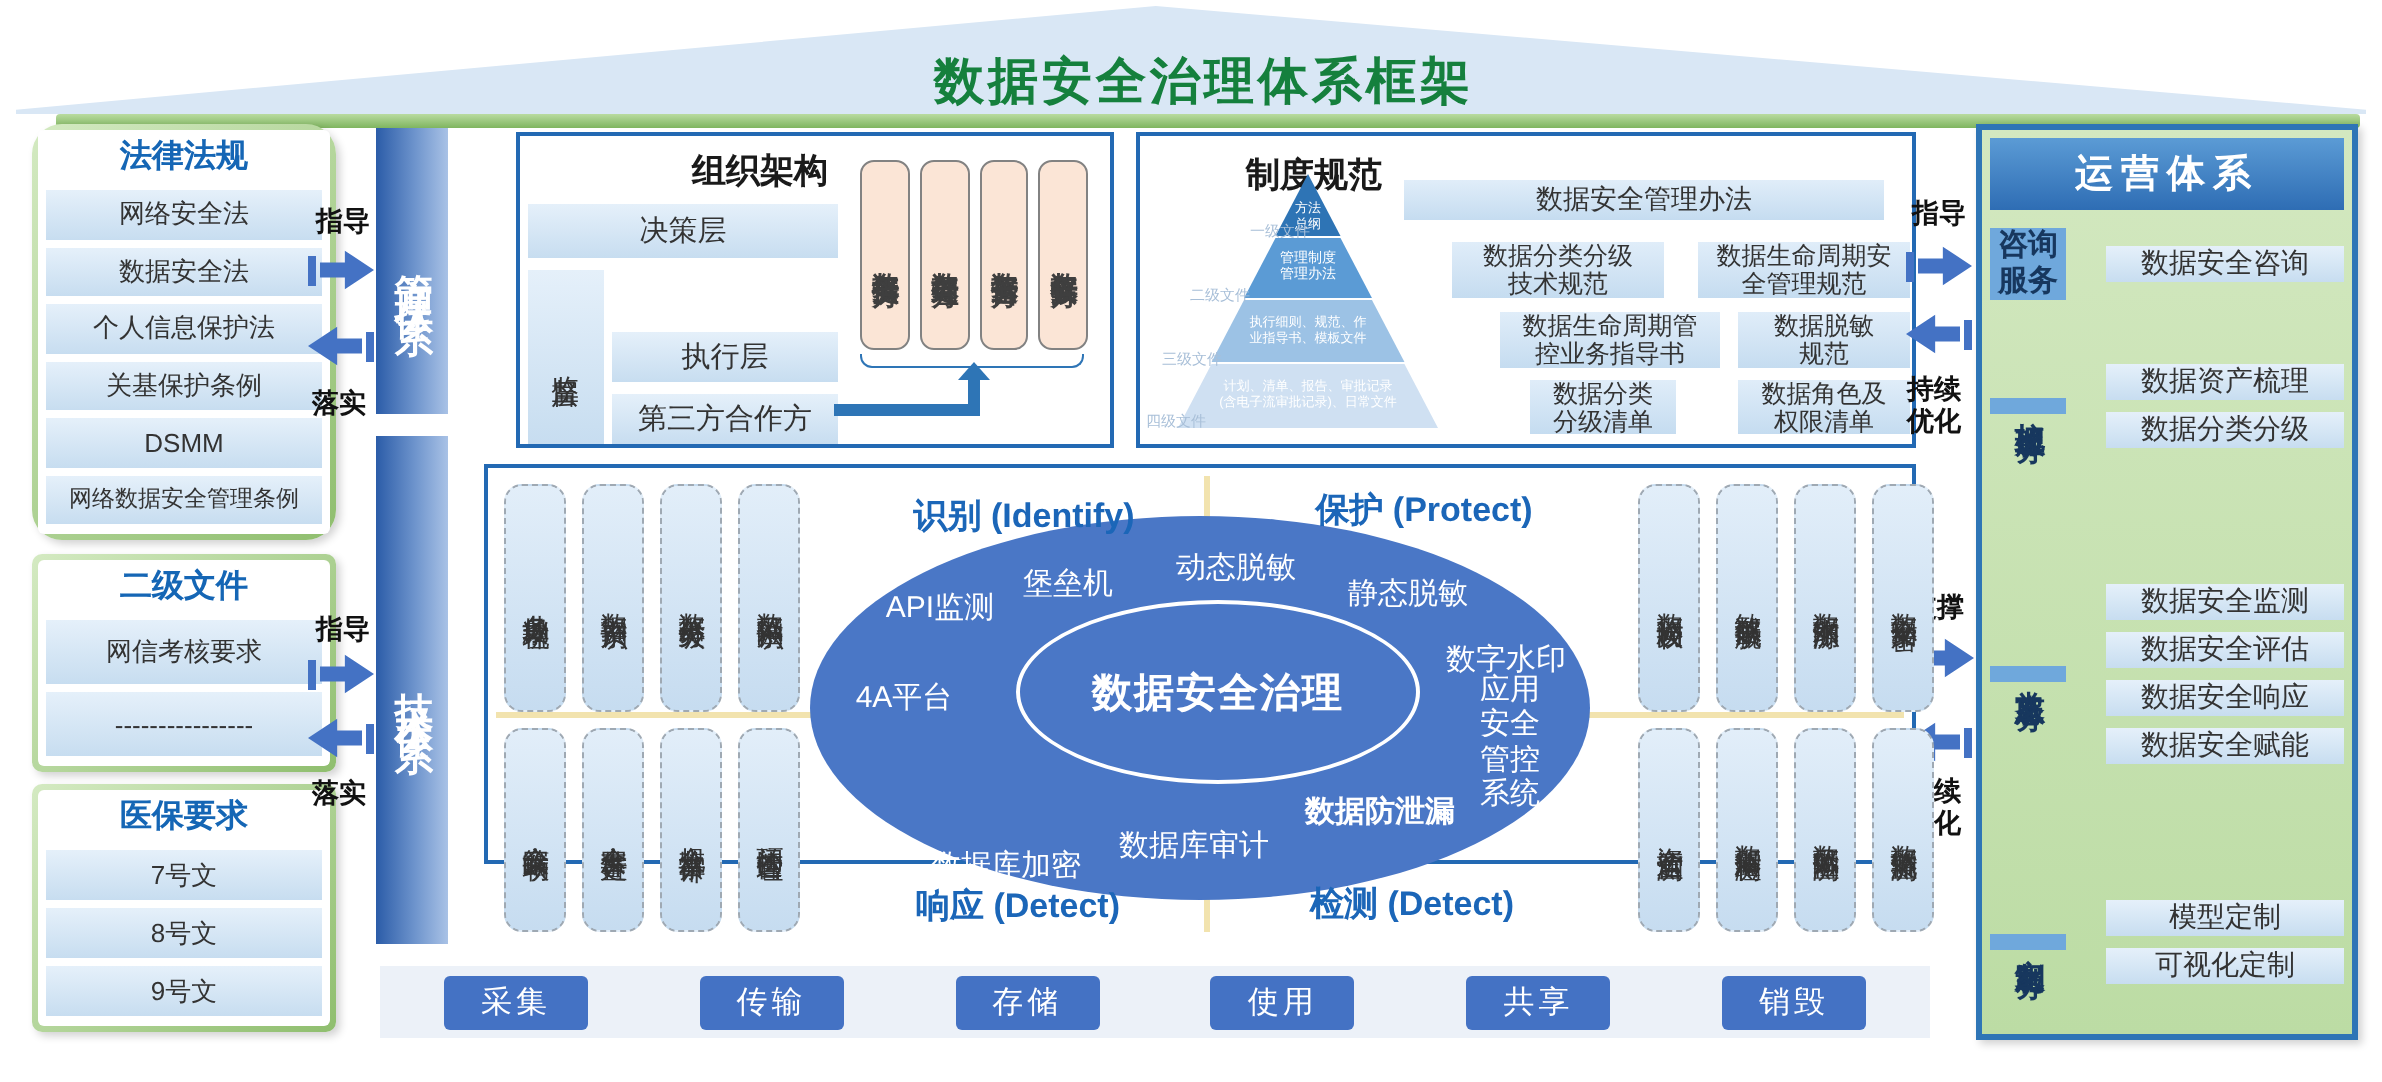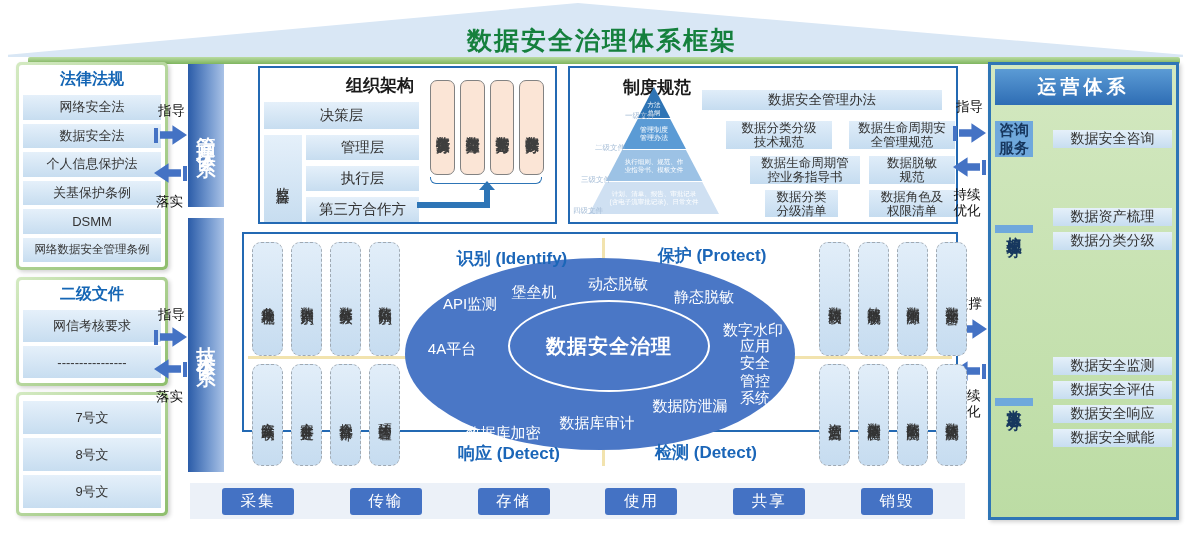--- a/index.html
+++ b/index.html
@@ -26,21 +26,21 @@
   .pillar{position:absolute;left:188px;width:36px;color:#fff;font-weight:bold;font-size:19px;
         writing-mode:vertical-rl;text-orientation:upright;letter-spacing:7px;
         display:flex;align-items:center;justify-content:center;
         background:linear-gradient(90deg,#2B5CA8 0%,#6F95CD 55%,#A9C2E6 100%);}
   
   .barrow{position:absolute;display:flex;align-items:center;}
   .barrow .t1{width:4px;height:15px;background:#4472C4;margin-right:2px;}
   .barrow .head{width:27px;height:22px;background:#4472C4;
         clip-path:polygon(0 33%,46% 33%,46% 6%,100% 50%,46% 94%,46% 67%,0 67%);}
   .barrow.left{transform:scaleX(-1);}
-  .alabel{position:absolute;font-size:13.5px;font-weight:normal;color:#111;white-space:nowrap;}
+  .alabel{position:absolute;font-size:13.5px;font-weight:bold;color:#111;white-space:nowrap;}
   .alabel.two{width:30px;white-space:normal;line-height:1.15;text-align:center;}
   
   .bluebox{position:absolute;background:#fff;border:2.5px solid #2369B3;box-sizing:border-box;}
   .boxtitle{position:absolute;font-size:17px;font-weight:bold;color:#1a1a1a;}
   
   .vbar{writing-mode:vertical-rl;text-orientation:upright;}
   .org-abs{position:absolute;font-size:14.5px;}
   .stake-pills{position:absolute;left:170px;top:12px;width:114px;height:95px;display:flex;gap:5px;}
   .stake{flex:1;background:#FBE5D6;border:1.5px solid #828282;border-radius:7px;
         writing-mode:vertical-rl;text-orientation:upright;font-size:13.5px;font-weight:600;color:#3F3F3F;
@@ -102,21 +102,21 @@
 </style>
 </head>
 <body>
 
 <div id="canvas">
 
   <div class="roof"></div>
   <div class="main-title">数据安全治理体系框架</div>
   <div class="green-band"></div>
 
-  <div class="gwrap" style="left:16px;top:62px;width:146px;height:202px;">
+  <div class="gwrap" style="left:16px;top:62px;width:146px;height:202px;border-radius:15px;">
     <div class="inner">
       <div class="panel-title">法律法规</div>
       <div class="bar">网络安全法</div>
       <div class="bar">数据安全法</div>
       <div class="bar">个人信息保护法</div>
       <div class="bar">关基保护条例</div>
       <div class="bar">DSMM</div>
       <div class="bar small">网络数据安全管理条例</div>
     </div>
   </div>
@@ -124,20 +124,21 @@
   <div class="gwrap" style="left:16px;top:277px;width:146px;height:103px;">
     <div class="inner">
       <div class="panel-title">二级文件</div>
       <div class="bar">网信考核要求</div>
       <div class="bar">----------------</div>
     </div>
   </div>
 
   <div class="gwrap" style="left:16px;top:392px;width:146px;height:118px;">
     <div class="inner">
+      <div class="panel-title">医保要求</div>
       <div class="bar">7号文</div>
       <div class="bar">8号文</div>
       <div class="bar">9号文</div>
     </div>
   </div>
 
   <div class="alabel" style="left:158px;top:102px;">指导</div>
   <div class="barrow" style="left:154px;top:124px;">
       <i class="t1"></i>
       <i class="head"></i>
@@ -159,21 +160,20 @@
     </div>
   <div class="alabel" style="left:156px;top:388px;">落实</div>
 
   <div class="pillar" style="top:64px;height:143px;">管理体系</div>
   <div class="pillar" style="top:218px;height:254px;">技术体系</div>
 
   <div class="bluebox" style="left:258px;top:66px;width:299px;height:158px;">
     <div class="boxtitle" style="left:0;top:6px;width:240px;text-align:center;">组织架构</div>
     <div class="bar org-abs" style="left:4px;top:34px;width:155px;height:27px;">决策层</div>
     <div class="bar org-abs vbar" style="left:4px;top:67px;width:38px;height:87px;font-size:14px;letter-spacing:2px;">监督层</div>
-    <div class="bar org-abs" style="left:46px;top:67px;width:113px;height:25px;">管理层</div>
     <div class="bar org-abs" style="left:46px;top:98px;width:113px;height:25px;">执行层</div>
     <div class="bar org-abs" style="left:46px;top:129px;width:113px;height:25px;">第三方合作方</div>
     <div class="stake-pills">
       <div class="stake">数据提供方</div>
       <div class="stake">数据处理方</div>
       <div class="stake">数据运营方</div>
       <div class="stake">数据接收方</div>
     </div>
     <div class="brace"></div>
     <div class="c-head"></div>
@@ -253,21 +253,21 @@
       <div class="eitem" style="left:129px;top:34px;">堡垒机</div>
       <div class="eitem" style="left:213px;top:26px;">动态脱敏</div>
       <div class="eitem" style="left:299px;top:39px;">静态脱敏</div>
       <div class="eitem" style="left:65px;top:46px;">API监测</div>
       <div class="eitem" style="left:47px;top:91px;">4A平台</div>
       <div class="eitem" style="left:348px;top:72px;">数字水印</div>
       <div class="eitem wrap" style="left:350px;top:113px;">应用安全
 管控系统</div>
       <div class="eitem" style="left:98px;top:143px;margin-top:32px;">数据库加密</div>
       <div class="eitem" style="left:192px;top:165px;">数据库审计</div>
-      <div class="eitem" style="left:285px;top:148px;">数据防泄漏</div>
+      <div class="eitem" style="left:285px;top:148px;font-weight:bold;">数据防泄漏</div>
     </div>
   </div>
 
   <div class="alabel" style="left:956px;top:98px;">指导</div>
   <div class="barrow" style="left:953px;top:122px;">
       <i class="t1"></i>
       <i class="head"></i>
     </div>
   <div class="barrow left" style="left:953px;top:156px;">
       <i class="t1"></i>
@@ -304,20 +304,27 @@
       </div>
       <div class="sgroup" style="flex:4;">
         <div class="glabel v">常态服务</div>
         <div class="gitems">
           <div class="bar">数据安全监测</div>
           <div class="bar">数据安全评估</div>
           <div class="bar">数据安全响应</div>
           <div class="bar">数据安全赋能</div>
         </div>
       </div>
+      <div class="sgroup" style="flex:2;">
+        <div class="glabel v">定制服务</div>
+        <div class="gitems">
+          <div class="bar">模型定制</div>
+          <div class="bar">可视化定制</div>
+        </div>
+      </div>
     </div>
   </div>
 
   <div class="lifecycle">
     <div class="lc-btn">采集</div>
     <div class="lc-btn">传输</div>
     <div class="lc-btn">存储</div>
     <div class="lc-btn">使用</div>
     <div class="lc-btn">共享</div>
     <div class="lc-btn">销毁</div>

